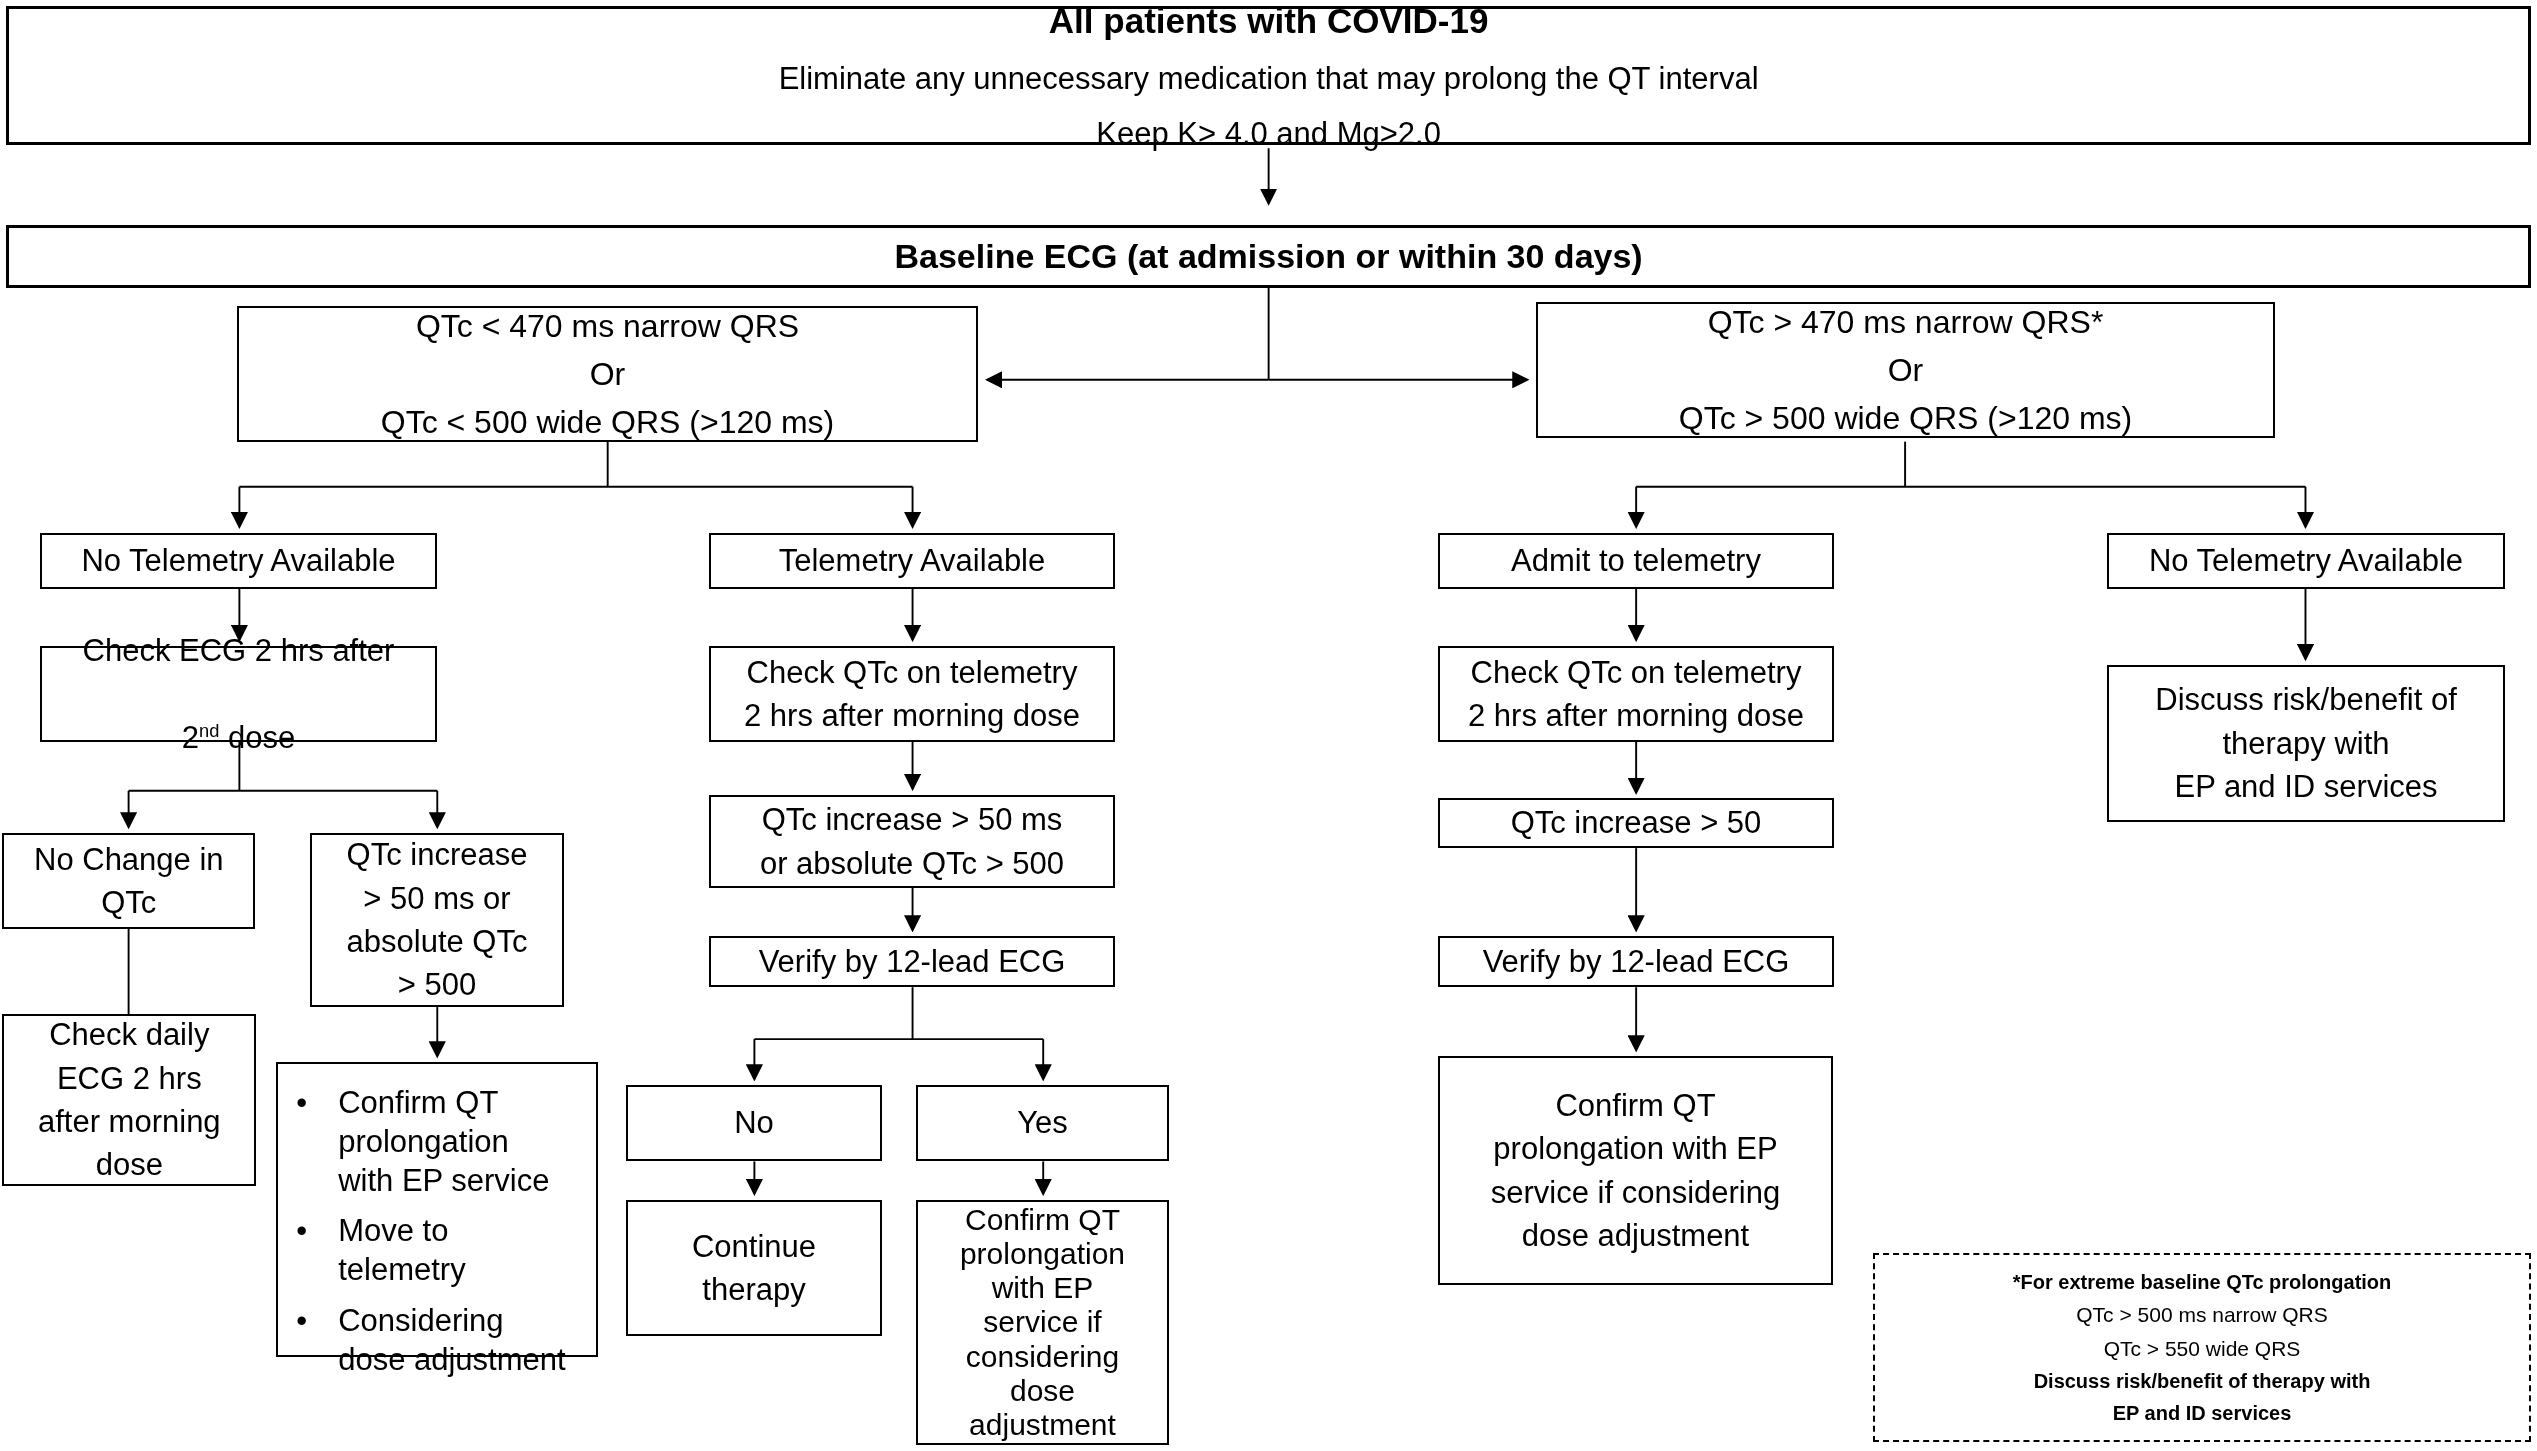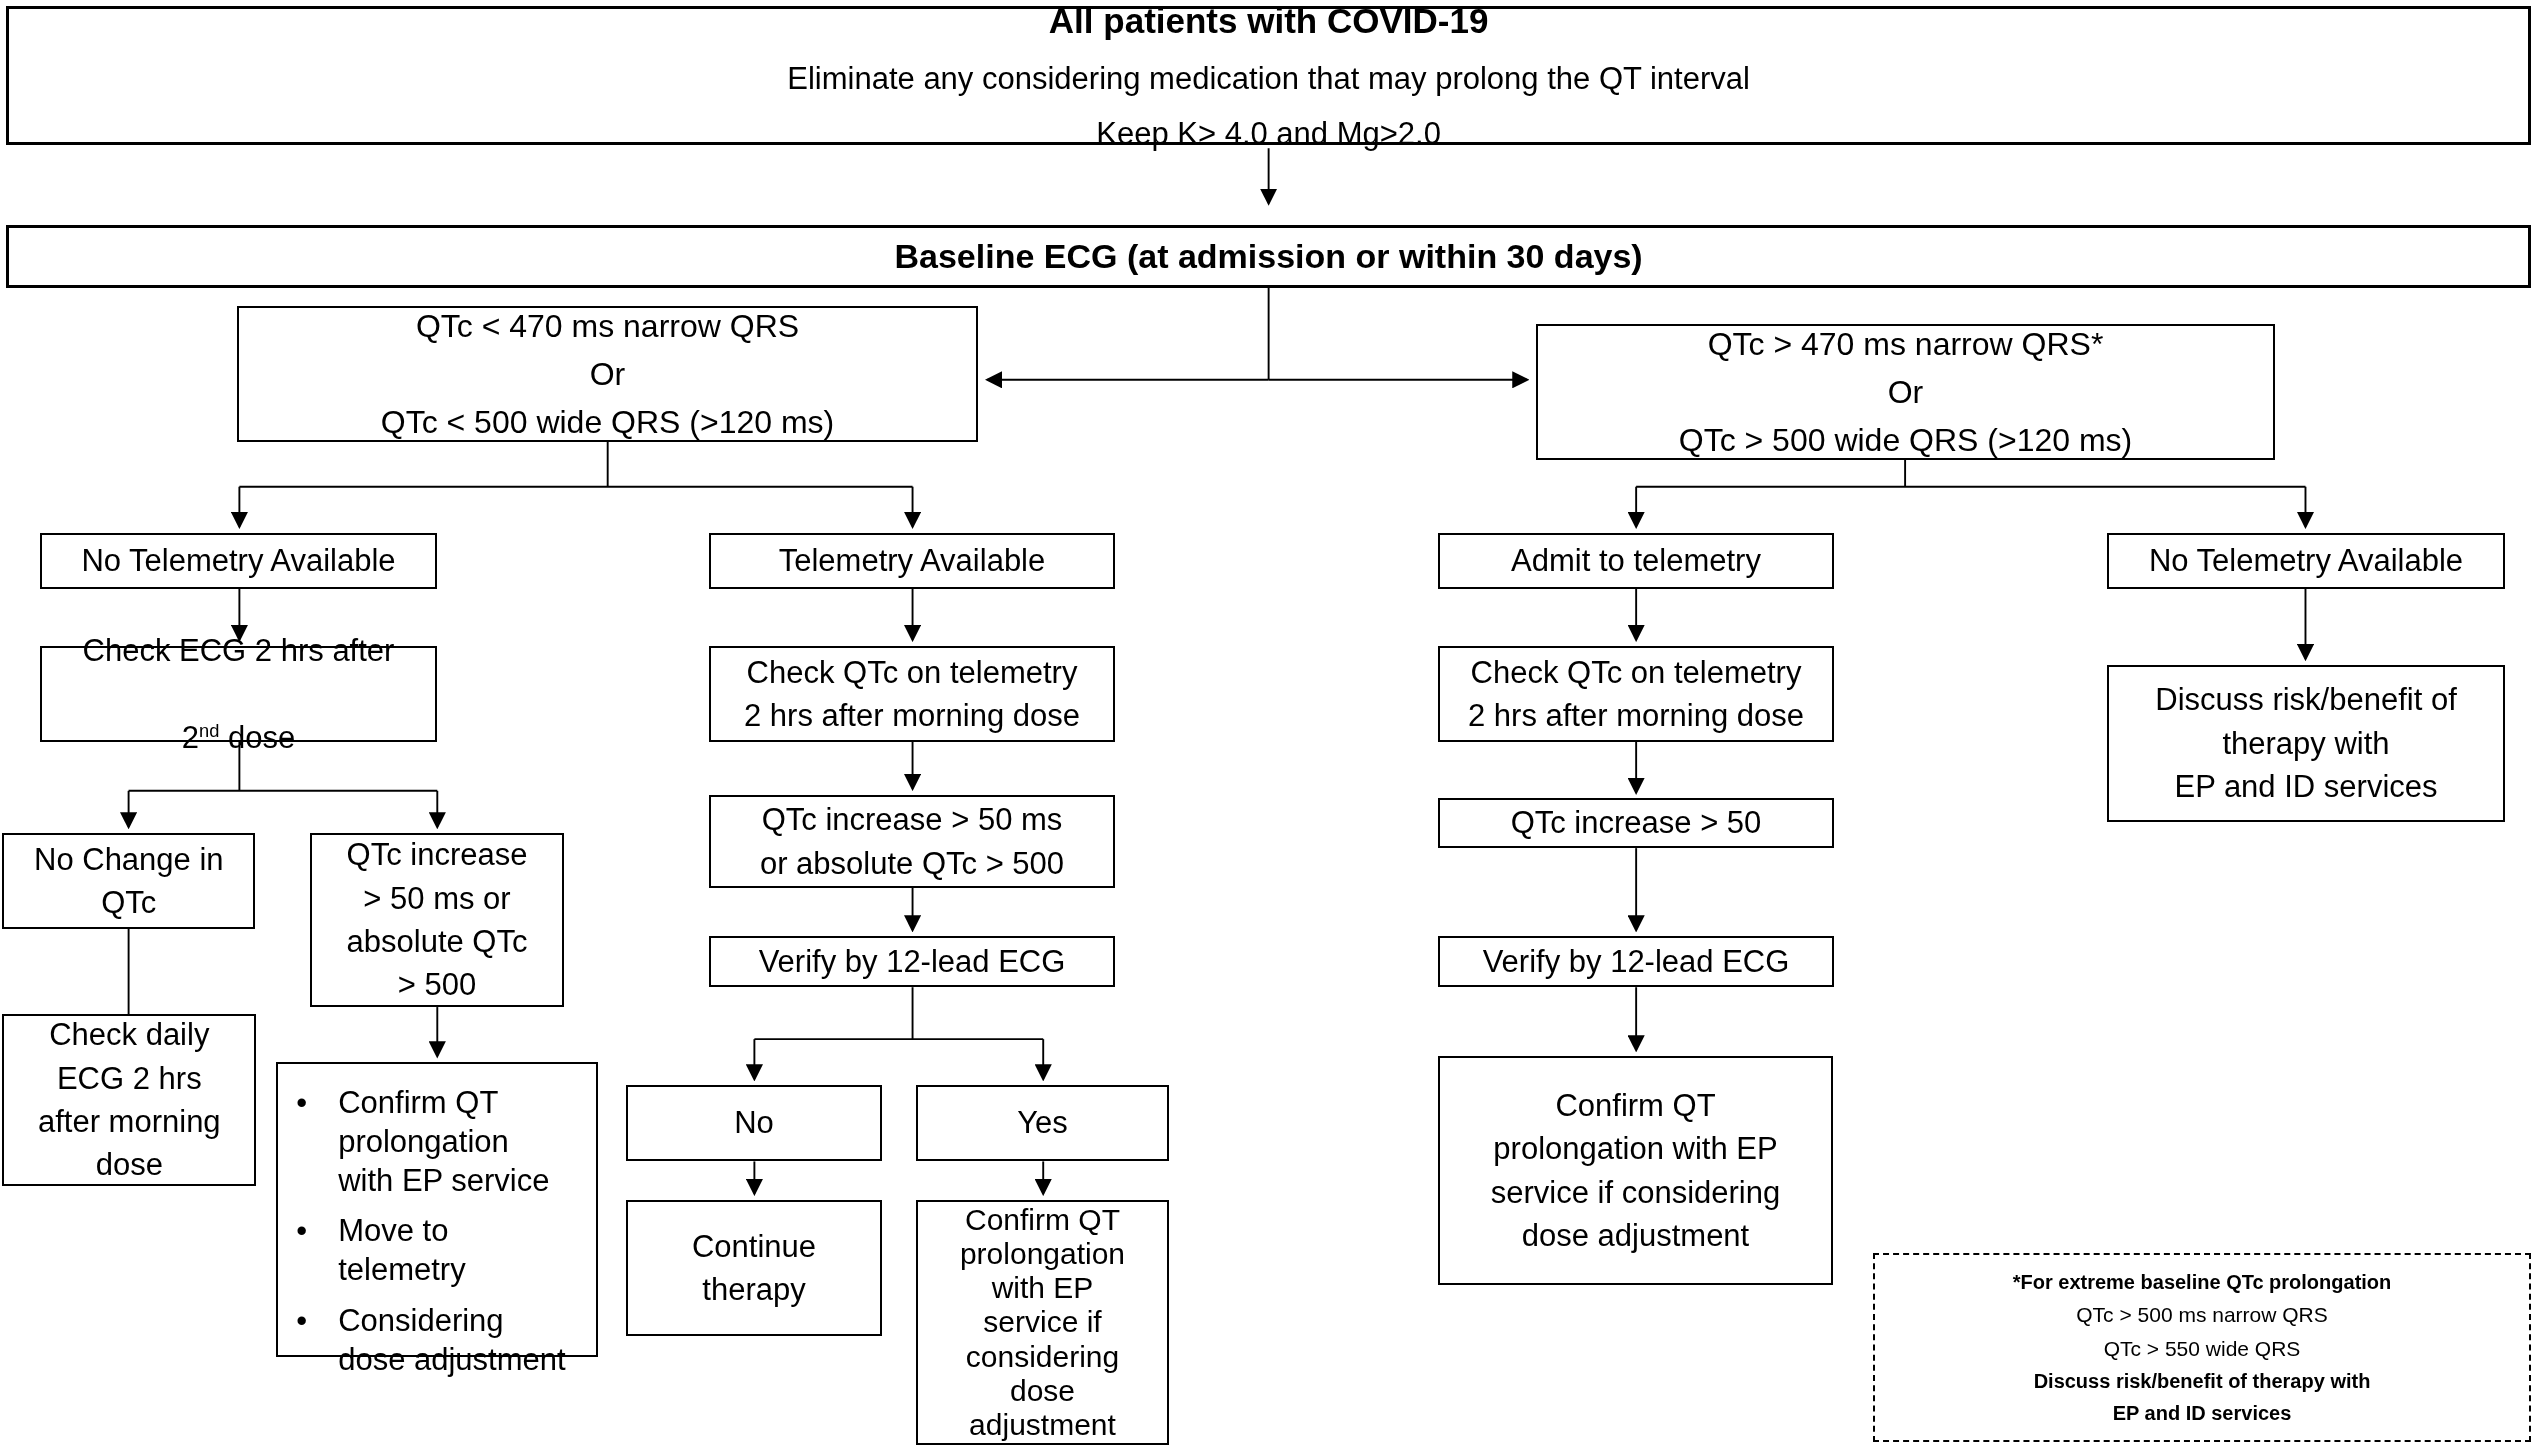--- a/index.html
+++ b/index.html
@@ -84,32 +84,32 @@
 
       <line x1="2141" y1="1292" x2="2141" y2="1374" marker-end="url(#arrow)"></line>
 
       <line x1="987" y1="1520" x2="987" y2="1562" marker-end="url(#arrow)"></line>
       <line x1="1365" y1="1520" x2="1365" y2="1562" marker-end="url(#arrow)"></line>
     </g>
   </svg>
 
   <div class="node thick titlebox" style="left:6.1px;top:6.1px;width:2525px;height:139px;">
     <div class="title-main">All patients with COVID-19</div>
-    <div class="title-sub">Eliminate any considering medication that may prolong the QT interval</div>
+    <div class="title-sub">Eliminate any unnecessary medication that may prolong the QT interval</div>
     <div class="title-sub">Keep K&gt; 4.0 and Mg&gt;2.0</div>
   </div>
 
   <div class="node thick" style="left:6.1px;top:209px;width:2525px;height:63px;margin-top:16px;">
     <span class="baseline-label">Baseline ECG (at admission or within 30 days)</span>
   </div>
 
   <div class="node criteria" style="left:237px;top:306px;width:741px;height:136px;">QTc &lt; 470 ms narrow QRS
 Or
 QTc &lt; 500 wide QRS (&gt;120 ms)</div>
-  <div class="node criteria" style="left:1536px;top:324px;width:739px;height:136px;">QTc  &gt; 470 ms narrow QRS*
+  <div class="node criteria" style="left:1536px;top:302px;width:739px;height:136px;">QTc  &gt; 470 ms narrow QRS*
 Or
 QTc &gt; 500 wide QRS (&gt;120 ms)</div>
 
   <div class="node" style="left:40px;top:533px;width:397px;height:56px;">No Telemetry Available</div>
   <div class="node" style="left:709px;top:533px;width:406px;height:56px;">Telemetry Available</div>
   <div class="node" style="left:1438px;top:533px;width:396px;height:56px;">Admit to telemetry</div>
   <div class="node" style="left:2107px;top:533px;width:398px;height:56px;">No Telemetry Available</div>
 
   <div class="node" style="left:40px;top:646px;width:397px;height:96px;">
     <div>

